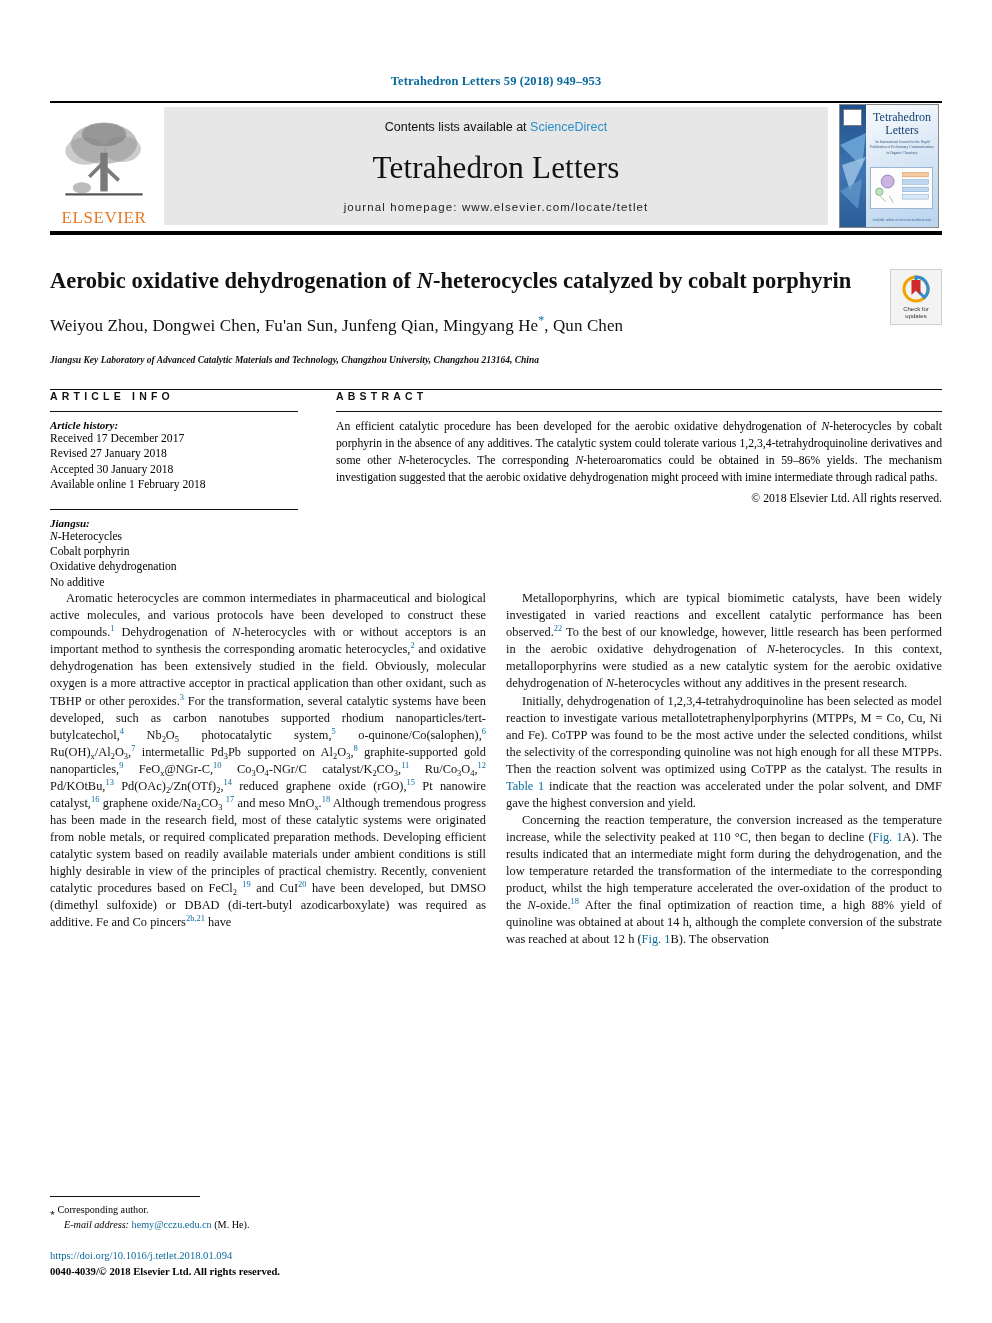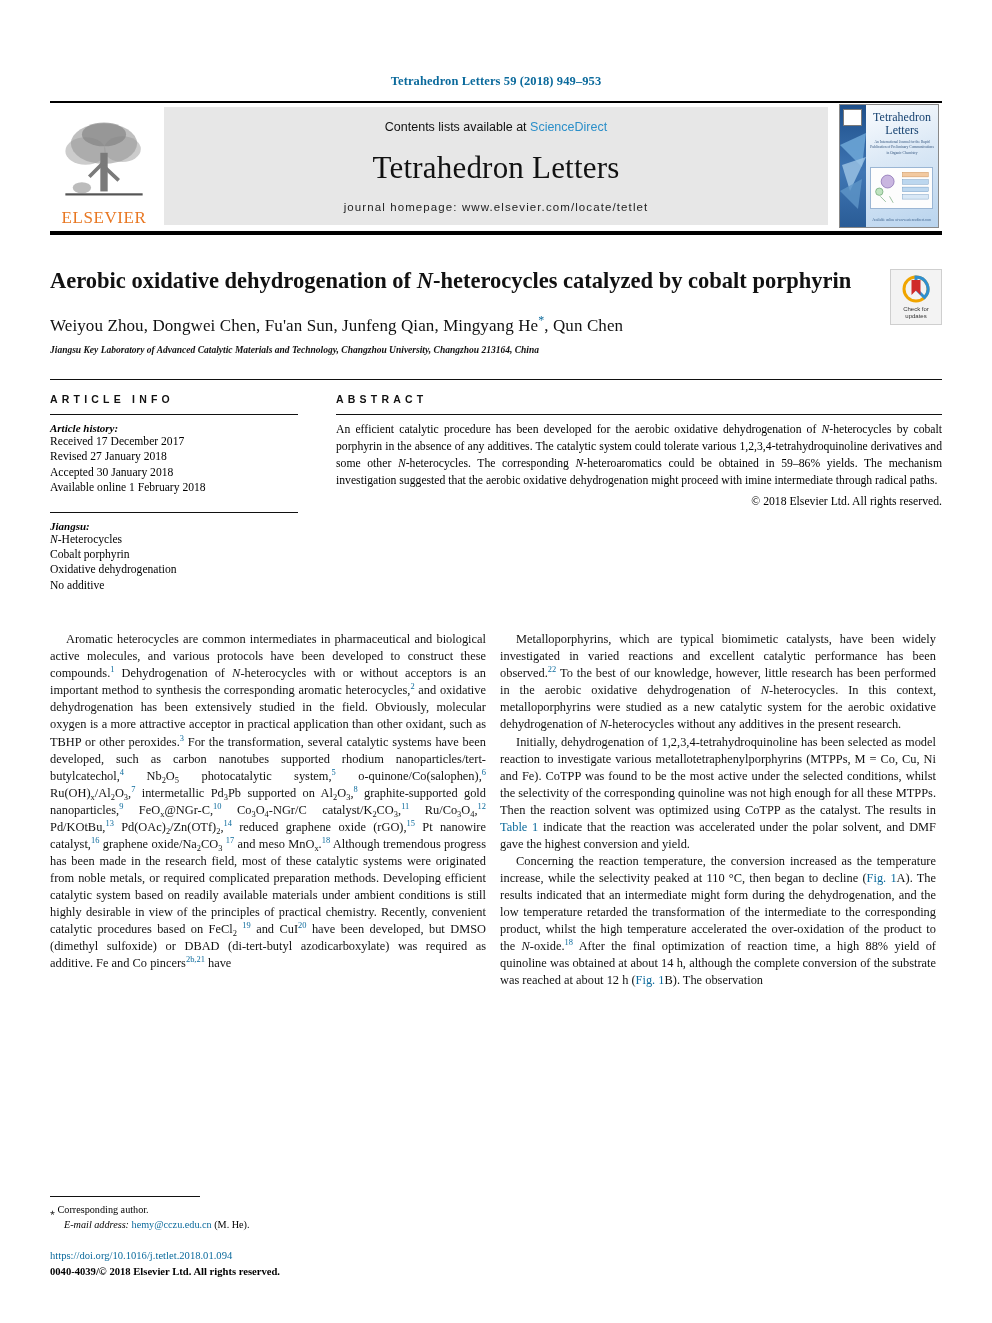--- a/index.html
+++ b/index.html
@@ -150,21 +150,21 @@
   }
   .paper-title em { font-style: italic; }
   .authors {
     margin-top: 18px;
     font-size: 17px;
     color: #111;
     letter-spacing: .1px;
   }
   .authors .star { color: #0b6a9c; font-size: 12px; vertical-align: super; }
   .affiliation {
-    margin-top: 9px;
+    margin-top: 19px;
     font-size: 9.5px;
     font-style: italic;
     font-weight: bold;
     color: #111;
   }
   .crossmark {
     position: absolute;
     right: 0; top: 2px;
     width: 52px; height: 56px;
     border: 1px solid #cfcfcf;
@@ -176,21 +176,20 @@
   .crossmark-label {
     font-family: "Liberation Sans", sans-serif;
     font-size: 6px; color: #333; text-align: center; line-height: 1.15;
   }
 
   
   .info-abstract {
     margin-top: 24px;
     border-top: 1.6px solid #111;
     display: flex;
-    padding-top: 13px;
     gap: 38px;
   }
   .col-info { width: 248px; flex: 0 0 248px; }
   .col-abs  { flex: 1 1 auto; }
   .sec-head {
     font-family: "Liberation Sans", sans-serif;
     font-size: 10.5px;
     font-weight: bold;
     letter-spacing: 4.2px;
     color: #111;
@@ -203,23 +202,22 @@
   .abs-text {
     font-size: 11.7px;
     line-height: 1.45;
     text-align: justify;
   }
   .abs-text em { font-style: italic; }
   .abs-copy { text-align: right; margin-top: 5px; font-size: 11.7px; }
 
   
   .body-cols {
-    margin-top: 38px;
-    display: flex;
-    gap: 14px;
+    display: flex;
+    gap: 20px;
     font-family: Liberation Serif, serif;
   }
   .bcol { width: 436px; flex: 0 0 436px; }
   .bcol p {
     margin: 0;
     font-size: 12.4px;
     line-height: 1.375;
     text-align: justify;
     text-indent: 16px;
     color: #111;

